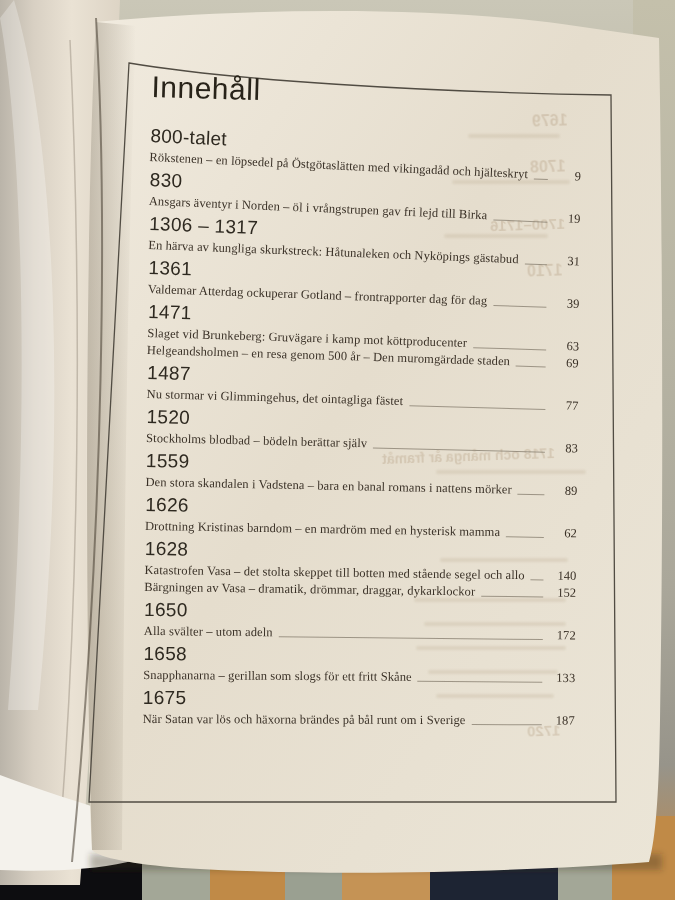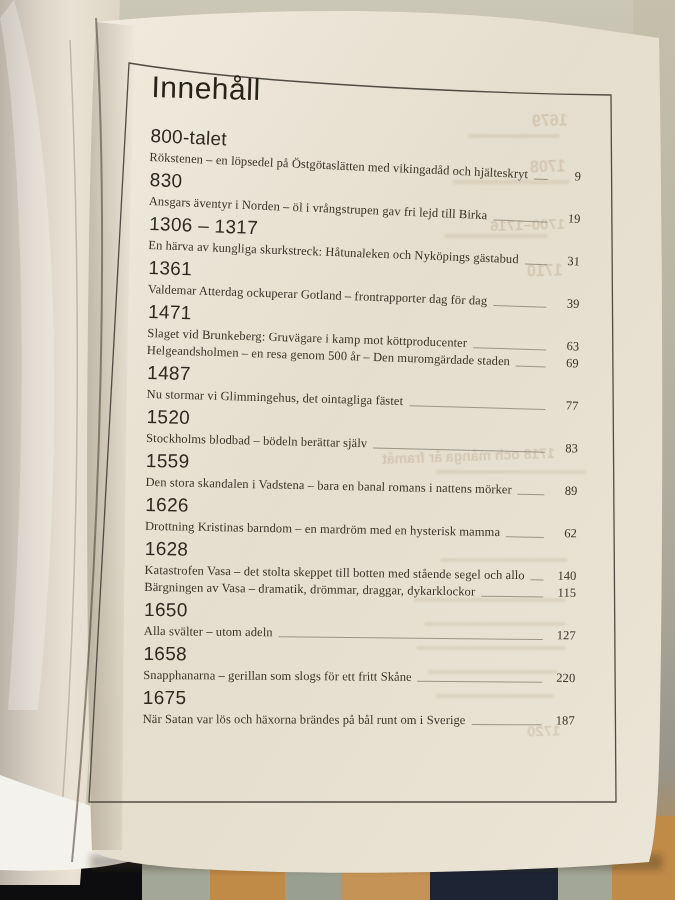--- a/index.html
+++ b/index.html
@@ -202,37 +202,37 @@
         <section class="entry" style="transform: rotate(0.8deg) translateX(-5.4px);">
     <h2 class="year">1628</h2>
   <div class="row">
     <span class="t">Katastrofen Vasa – det stolta skeppet till botten med stående segel och allo</span>
     <span class="leader"></span>
     <span class="pn">140</span>
   </div>
           <div class="row">
     <span class="t">Bärgningen av Vasa – dramatik, drömmar, draggar, dykarklockor</span>
     <span class="leader"></span>
-    <span class="pn">115</span>
+    <span class="pn">152</span>
   </div>
         </section>
         <section class="entry" style="transform: rotate(0.6deg) translateX(-6px);">
     <h2 class="year">1650</h2>
   <div class="row">
     <span class="t">Alla svälter – utom adeln</span>
     <span class="leader"></span>
-    <span class="pn">127</span>
+    <span class="pn">172</span>
   </div>
         </section>
         <section class="entry" style="transform: rotate(0.4deg) translateX(-6.6px);">
     <h2 class="year">1658</h2>
   <div class="row">
     <span class="t">Snapphanarna – gerillan som slogs för ett fritt Skåne</span>
     <span class="leader"></span>
-    <span class="pn">220</span>
+    <span class="pn">133</span>
   </div>
         </section>
         <section class="entry" style="transform: rotate(0.2deg) translateX(-7.2px);">
     <h2 class="year">1675</h2>
   <div class="row">
     <span class="t">När Satan var lös och häxorna brändes på bål runt om i Sverige</span>
     <span class="leader"></span>
     <span class="pn">187</span>
   </div>
         </section>

